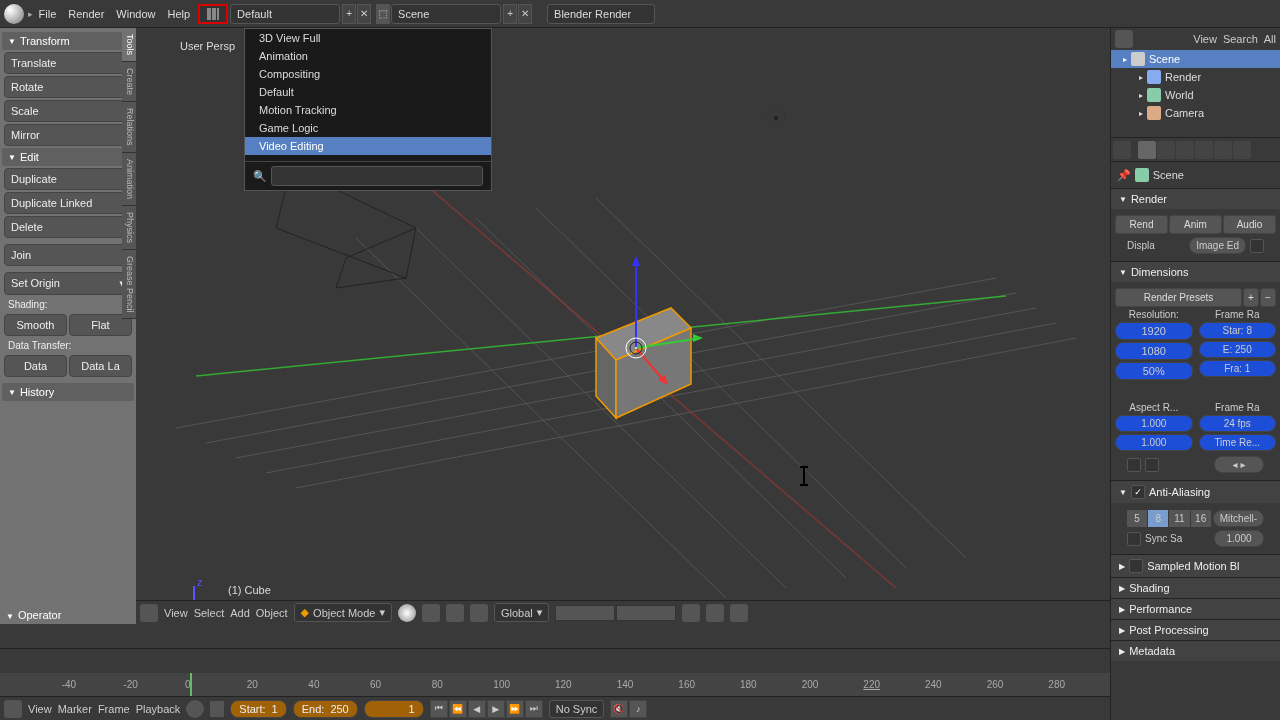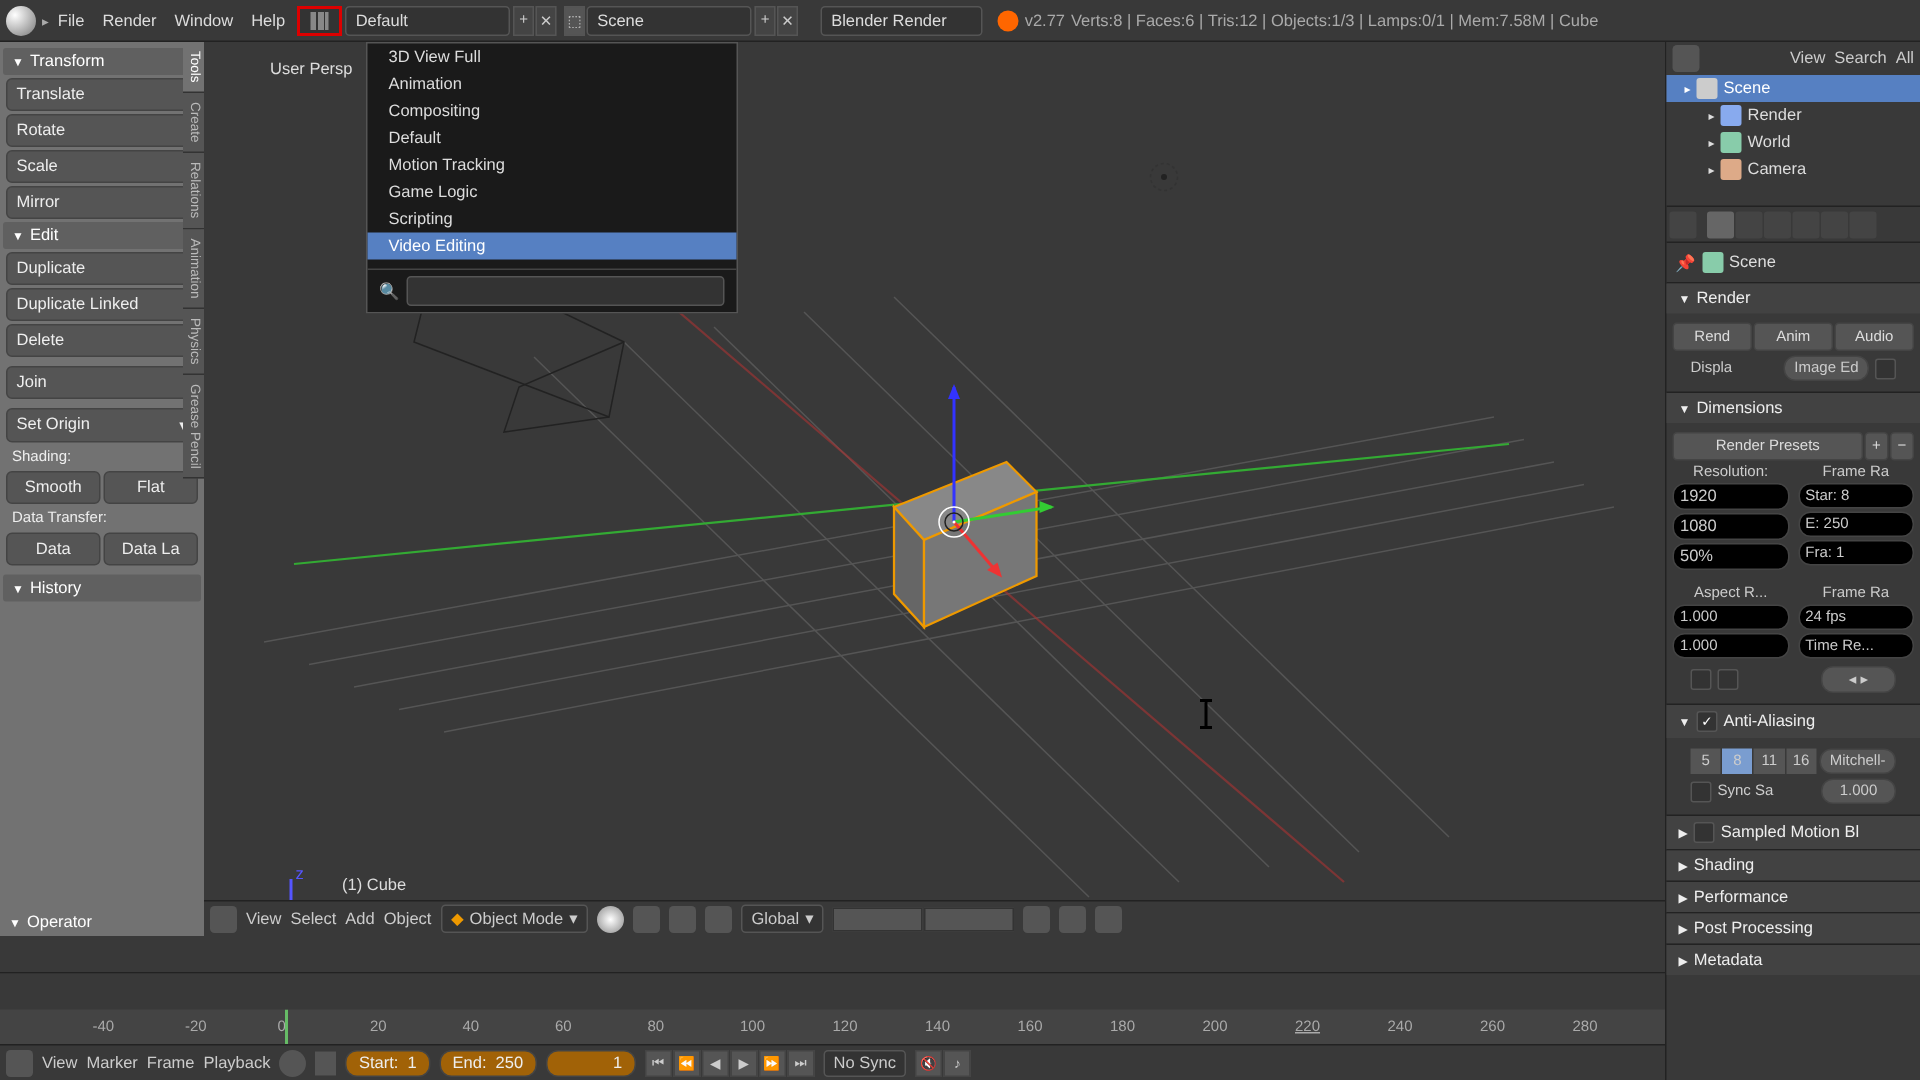--- a/index.html
+++ b/index.html
@@ -77,21 +77,21 @@
 .prop-hdr.collapsed::before{content:'▶'}
 .prop-body{padding:4px}
 .btn-row{display:flex;gap:1px;margin:2px 0}
 .btn-row .b{flex:1;padding:3px 2px;background:#555;border:1px solid #444;border-radius:3px;text-align:center;color:#ddd;font-size:10px}
 .prop-row{display:flex;gap:4px;margin:3px 12px;align-items:center}
 .prop-row .lbl{flex:1;color:#ccc;font-size:10px}
 .prop-row .val{background:#555;border:1px solid #444;border-radius:8px;padding:2px 6px;min-width:50px;text-align:center;font-size:10px}
 .two-col{display:flex;gap:6px}
 .two-col>div{flex:1}
 .col-lbl{font-size:10px;color:#ccc;text-align:center;margin-bottom:2px}
-.val-full{background:#000000;border:1px solid #444;border-radius:8px;padding:2px 4px;text-align:center;font-size:10px;margin:2px 0;display:flex;justify-content:flex-start}
+.val-full{background:#1d4ed8;border:1px solid #444;border-radius:8px;padding:2px 4px;text-align:center;font-size:10px;margin:2px 0;display:flex;justify-content:center}
 .checkbox{width:14px;height:14px;background:#333;border:1px solid #555;border-radius:2px;display:inline-flex;align-items:center;justify-content:center;font-size:9px;color:#fff}
 .aa-nums{display:flex;gap:1px}
 .aa-nums span{flex:1;padding:3px 2px;background:#555;text-align:center;font-size:10px}
 .aa-nums span.active{background:#7a9dd0}
 </style>
 </head>
 <body>
 
 <div class="topbar">
   <div class="logo"></div>
@@ -104,25 +104,20 @@
   </div>
   <div class="layout-btn"></div>
   <div class="drop-field" style="width:110px">Default</div>
   <div class="mini-btn">+</div>
   <div class="mini-btn">✕</div>
   <div class="mini-btn" style="margin-left:4px;background:#555">⬚</div>
   <div class="drop-field" style="width:110px">Scene</div>
   <div class="mini-btn">+</div>
   <div class="mini-btn">✕</div>
   <div class="drop-field" style="width:108px;margin-left:14px">Blender Render</div>
-  <div class="info-text">
-    <span class="blender-logo"></span>
-    <span>v2.77</span>
-    <span>Verts:8 | Faces:6 | Tris:12 | Objects:1/3 | Lamps:0/1 | Mem:7.58M | Cube</span>
-  </div>
 </div>
 
 <div class="left-panel">
   <div class="left-tabs">
     <span class="active">Tools</span>
     <span>Create</span>
     <span>Relations</span>
     <span>Animation</span>
     <span>Physics</span>
     <span>Grease Pencil</span>
@@ -244,21 +239,20 @@
 </div>
 
 <div class="dropdown-menu">
   <div id="dd-items">
       <div class="item">3D View Full</div>
       <div class="item">Animation</div>
       <div class="item">Compositing</div>
       <div class="item">Default</div>
       <div class="item">Motion Tracking</div>
       <div class="item">Game Logic</div>
-      <div class="item">Scripting</div>
       <div class="item highlight">Video Editing</div>
     </div>
   <div class="search-row">
     <span class="search-ic">🔍</span>
     <input type="text" placeholder="" style="">
   </div>
 </div>
 
 <div class="cursor-i"></div>
 
@@ -407,21 +401,21 @@
               <span>50%</span>
             </div>
         </div>
         <div>
           <div class="col-lbl">Frame Ra</div>
           <div class="val-full">Star: 8</div>
           <div class="val-full">E: 250</div>
           <div class="val-full">Fra: 1</div>
         </div>
       </div>
-      <div class="two-col" style="margin-top:8px">
+      <div class="two-col" style="margin-top:20px">
         <div>
           <div class="col-lbl">Aspect R...</div>
           <div class="val-full">1.000</div>
           <div class="val-full">1.000</div>
         </div>
         <div>
           <div class="col-lbl">Frame Ra</div>
           <div class="val-full">24 fps</div>
           <div class="val-full">Time Re...</div>
         </div>

